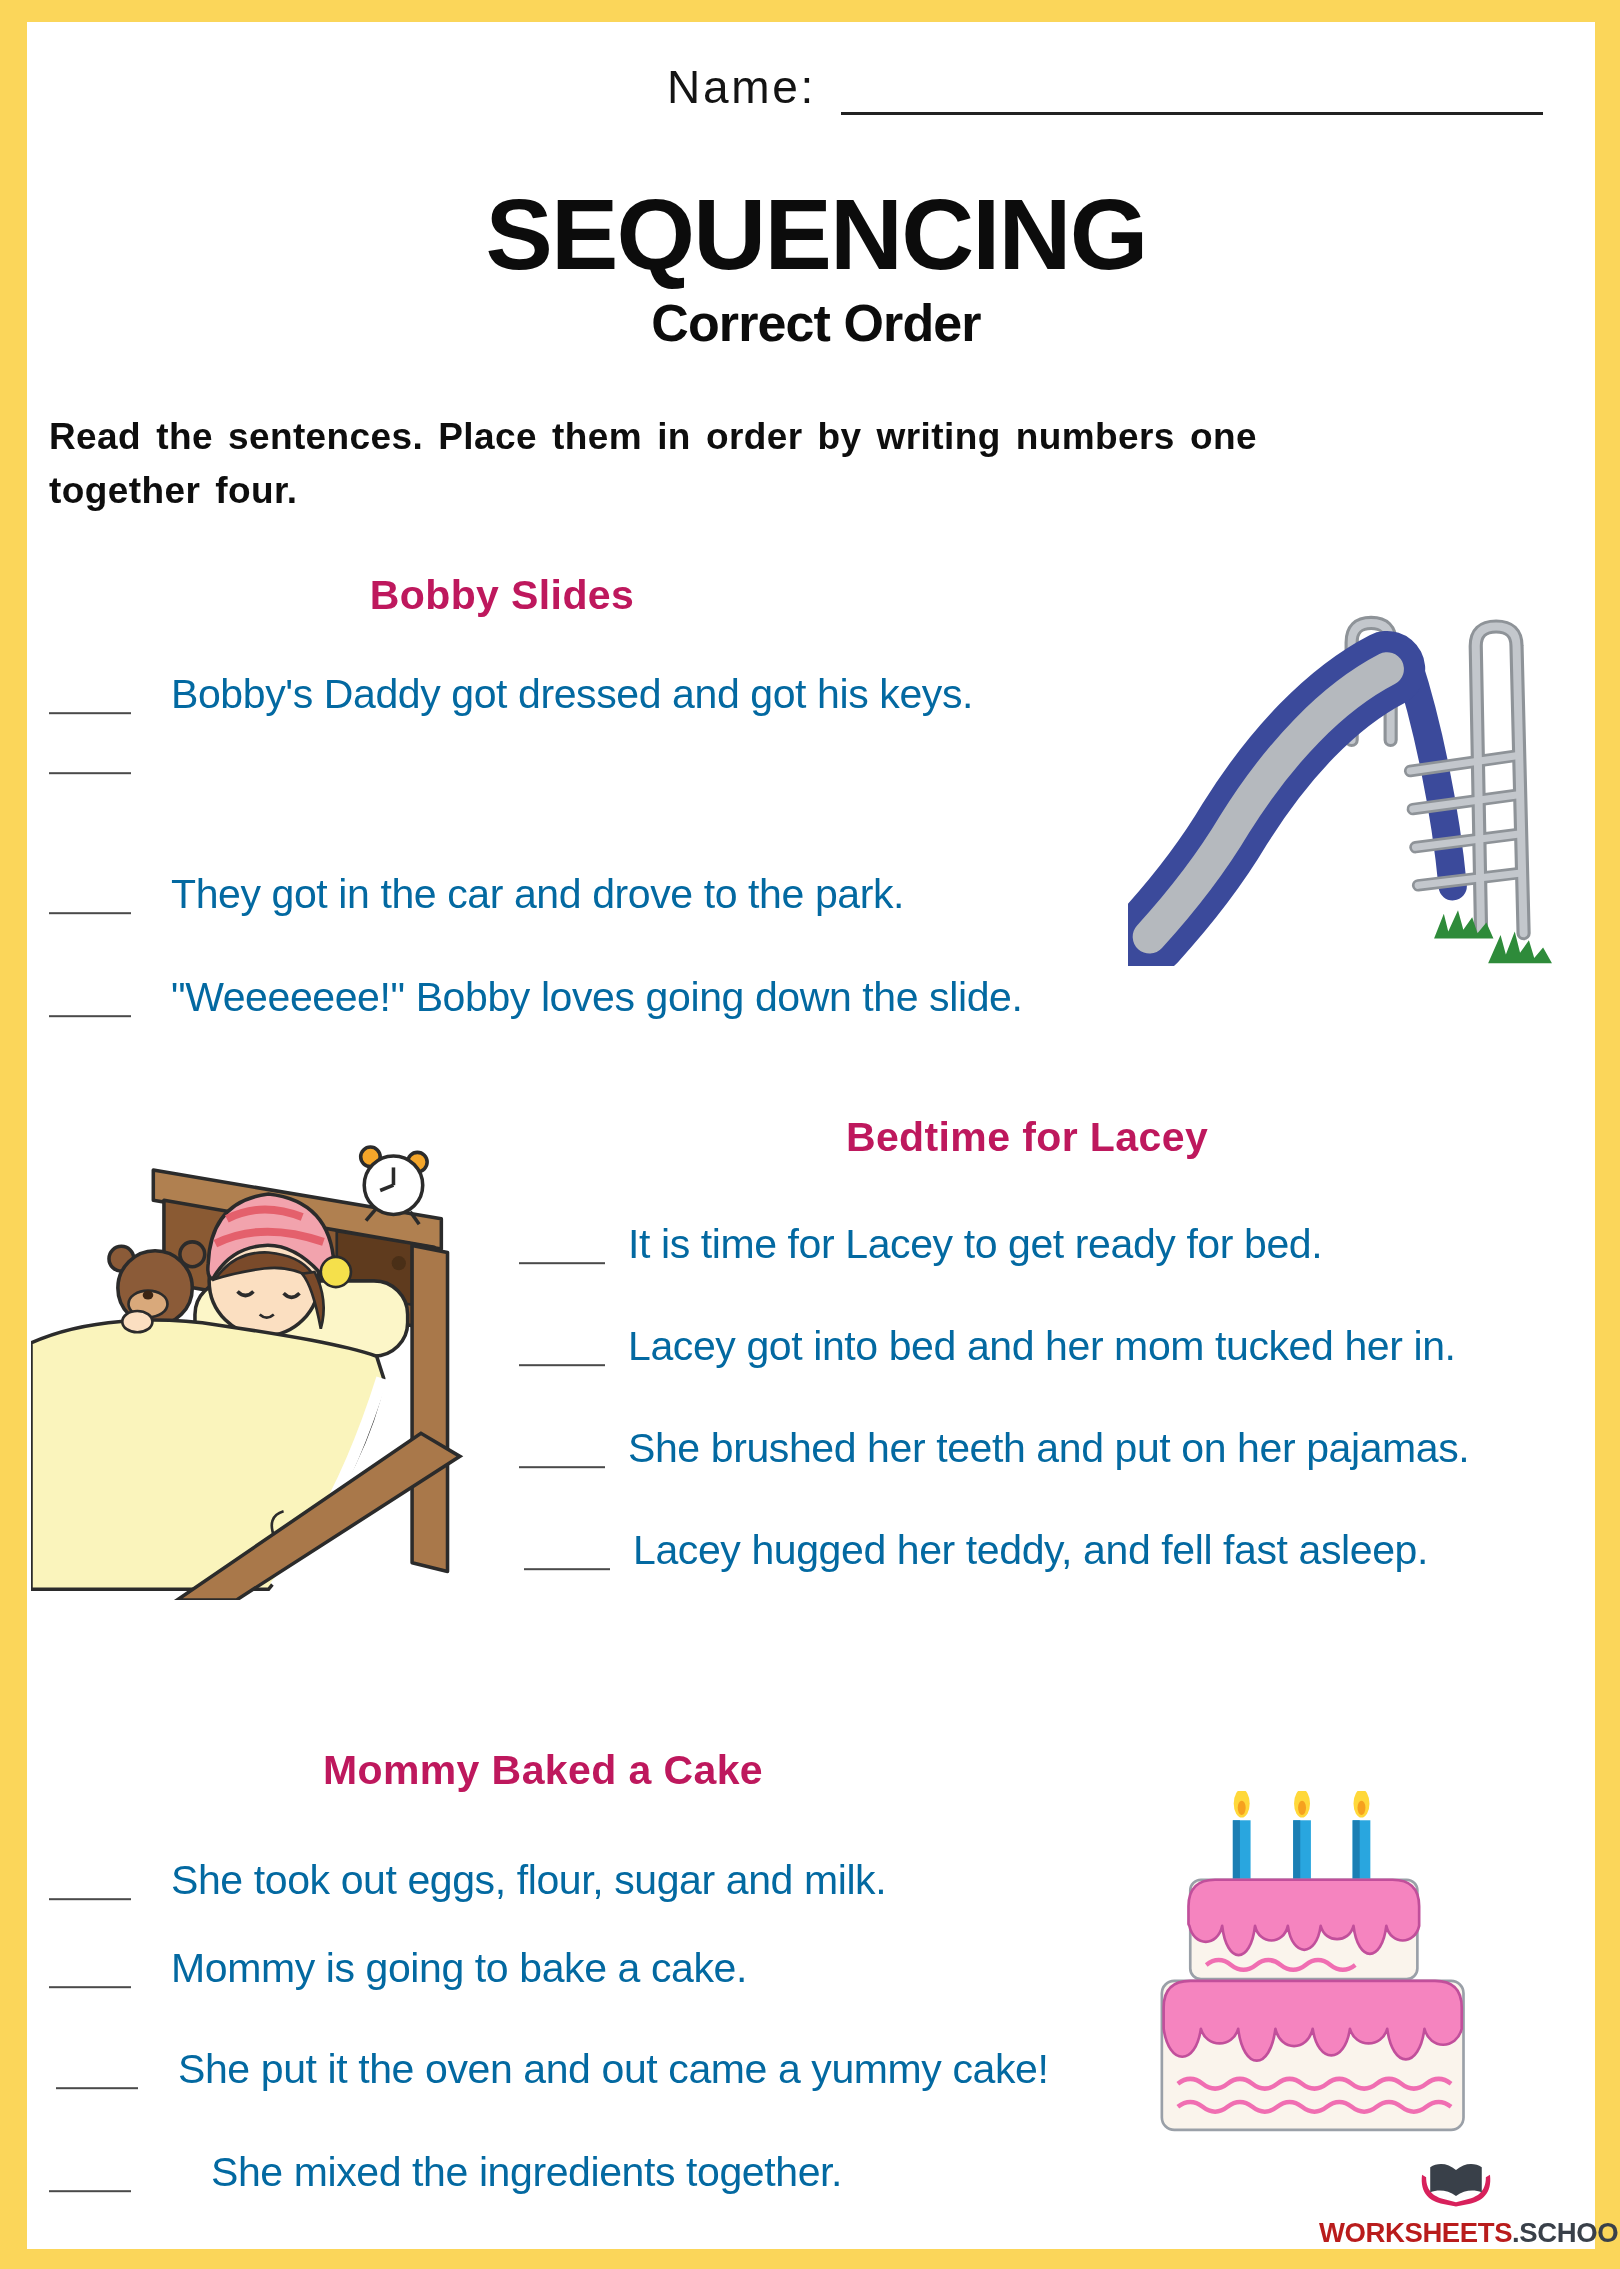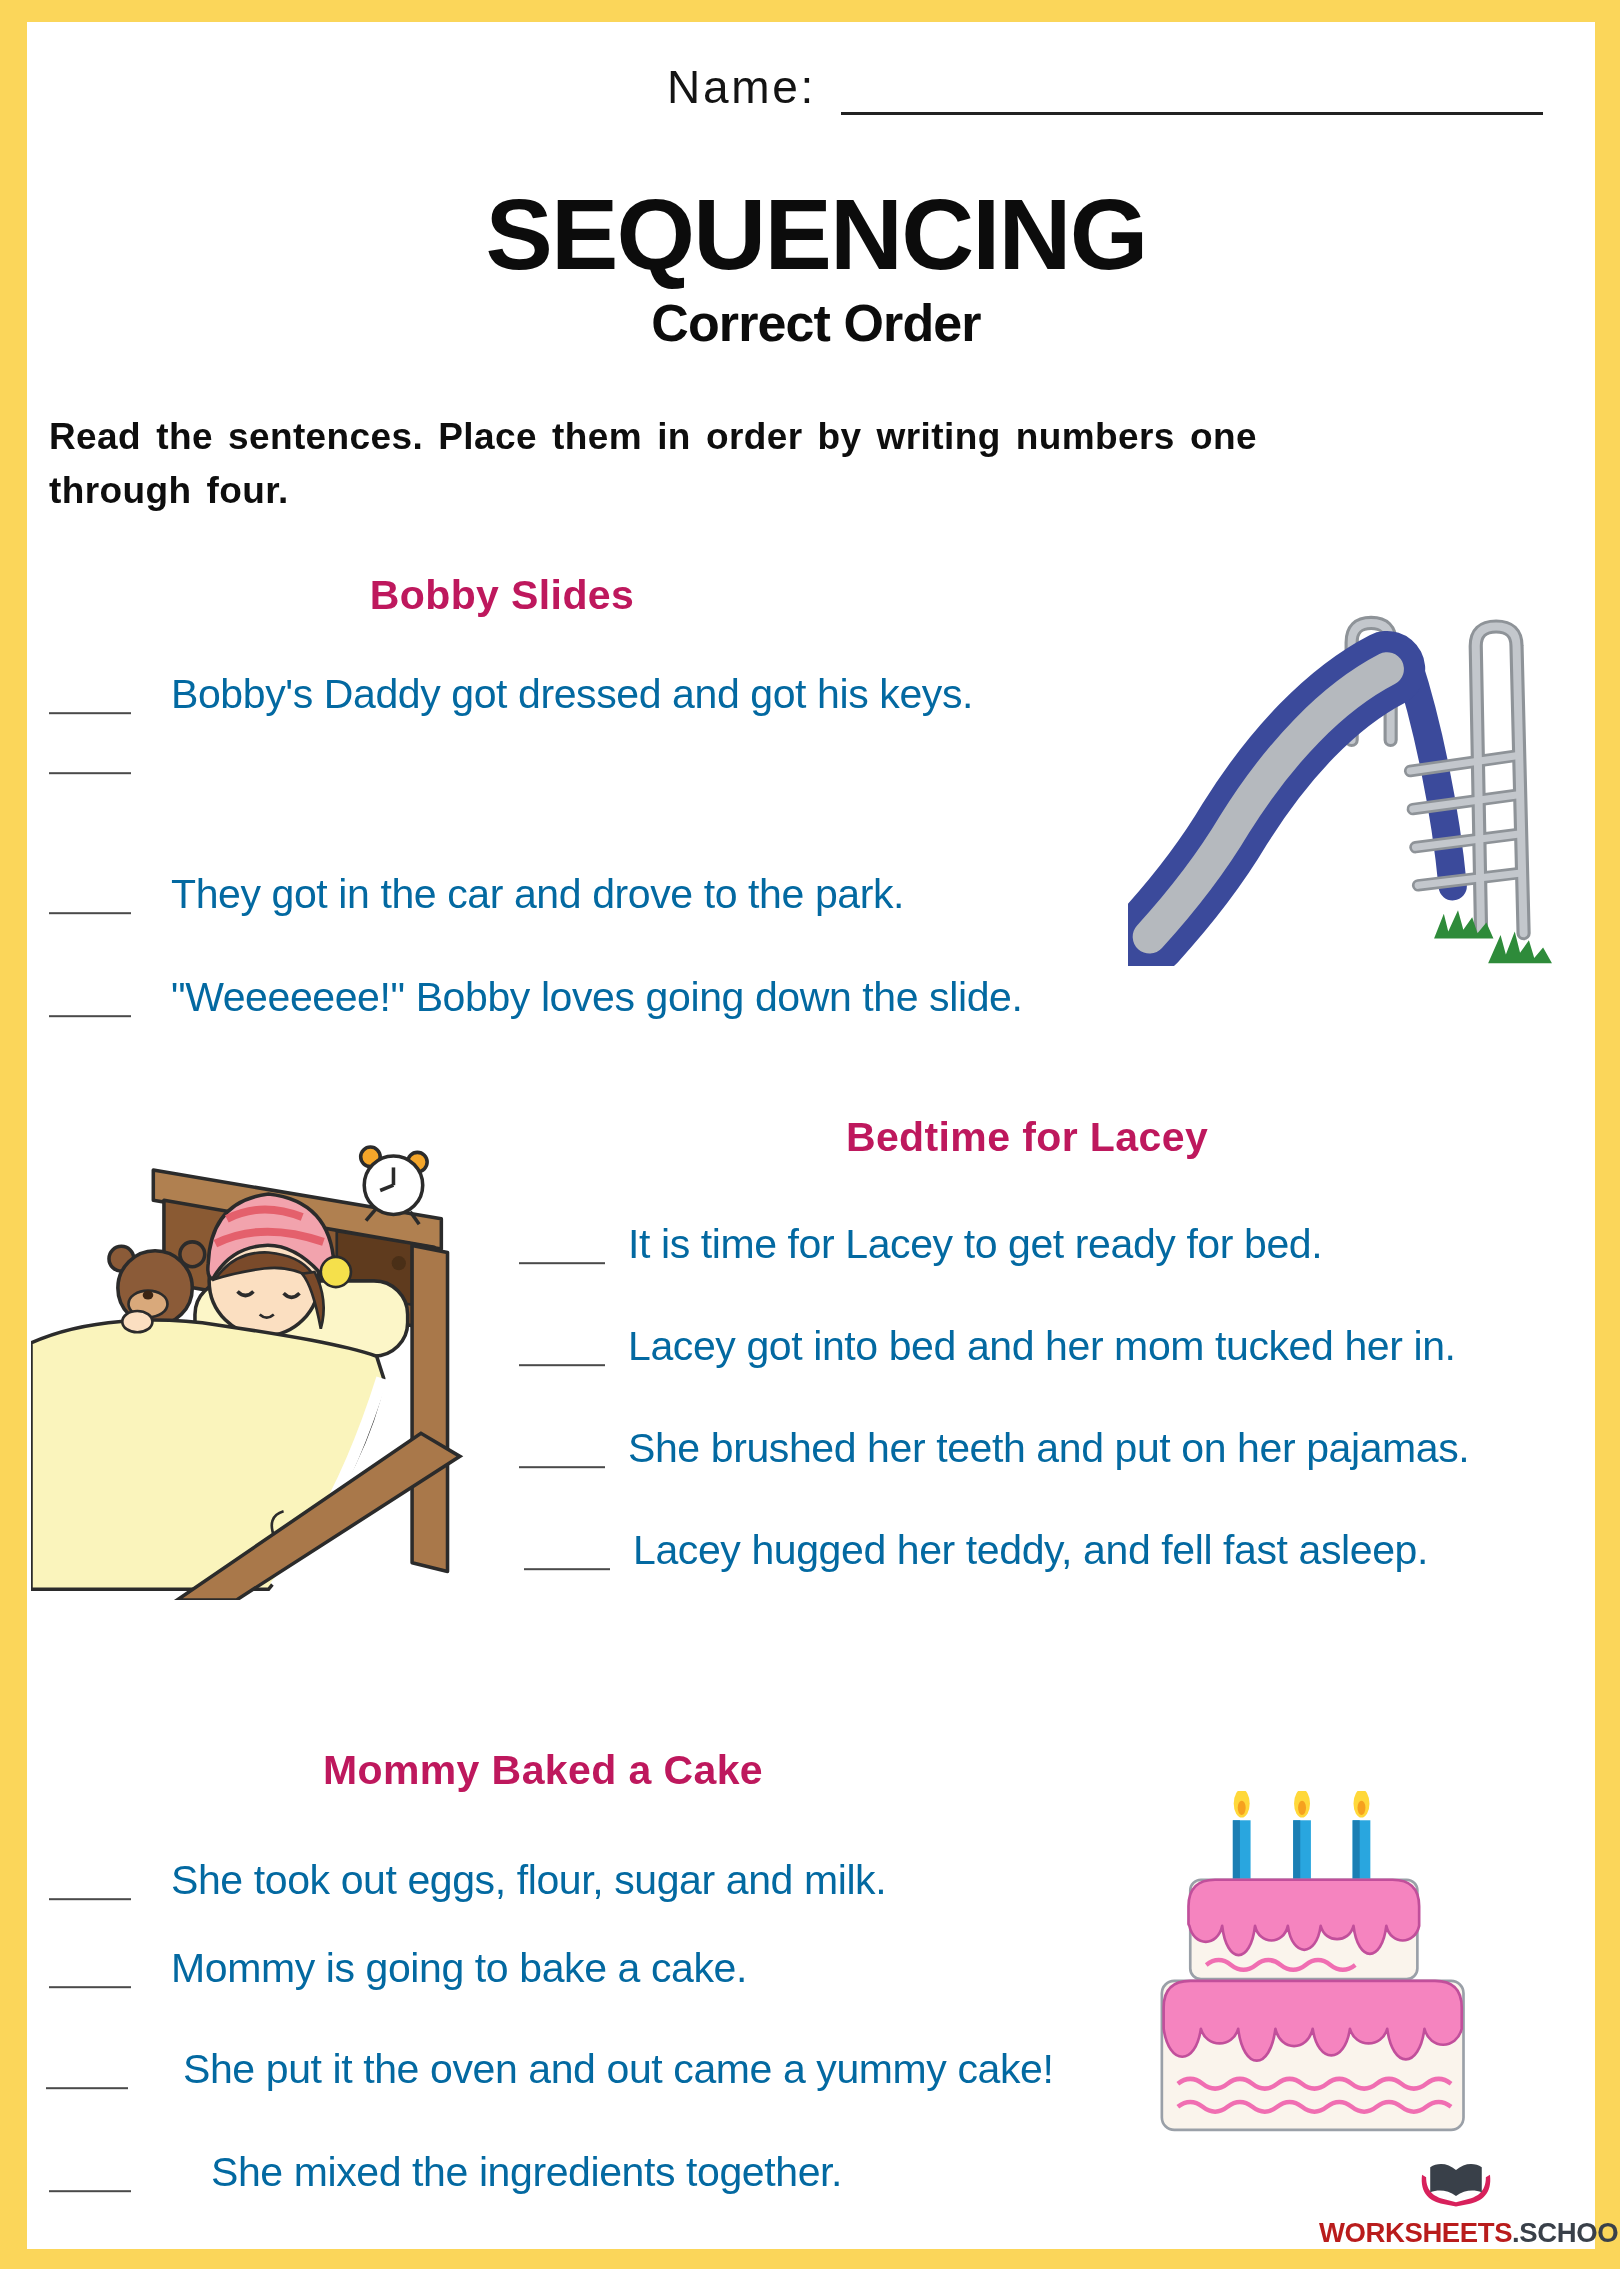--- a/index.html
+++ b/index.html
@@ -49,21 +49,21 @@
 <body>
 
 <div class="paper"></div>
 
 <div class="abs name-label">Name:</div>
 <div class="abs name-line"></div>
 <div class="abs title">SEQUENCING</div>
 <div class="abs subtitle">Correct Order</div>
 <div class="abs instructions">
   <div>Read the sentences. Place them in order by writing numbers one</div>
-  <div>through four.</div>
+  <div>together four.</div>
 </div>
 
 <div class="abs section-title" style="left:502px;top:572px;">Bobby Slides</div>
 
 <div class="row" style="left:49px;top:671px;">
   <span class="blank blank-a"></span>
   <span>Bobby's Daddy got dressed and got his keys.</span>
 </div>
 <div class="row" style="left:49px;top:766px;">
   <span class="blank blank-a"></span>
@@ -179,21 +179,21 @@
 <div class="abs section-title" style="left:543px;top:1747px;">Mommy Baked a Cake</div>
 
 <div class="row" style="left:49px;top:1857px;">
   <span class="blank blank-a"></span>
   <span>She took out eggs, flour, sugar and milk.</span>
 </div>
 <div class="row" style="left:49px;top:1945px;">
   <span class="blank blank-a"></span>
   <span>Mommy is going to bake a cake.</span>
 </div>
-<div class="row" style="left:46px;top:2046px;gap:15px;">
+<div class="row" style="left:56px;top:2046px;">
   <span class="blank blank-a"></span>
   <span>She put it the oven and out came a yummy cake!</span>
 </div>
 <div class="row" style="left:49px;top:2149px;gap:40px;">
   <span class="blank blank-a"></span>
   <span>She mixed the ingredients together.</span>
 </div>
 
 <div class="illu" style="left:1160px;top:1791px;width:324px;height:346px;">
 <svg viewBox="0 0 365 390">

